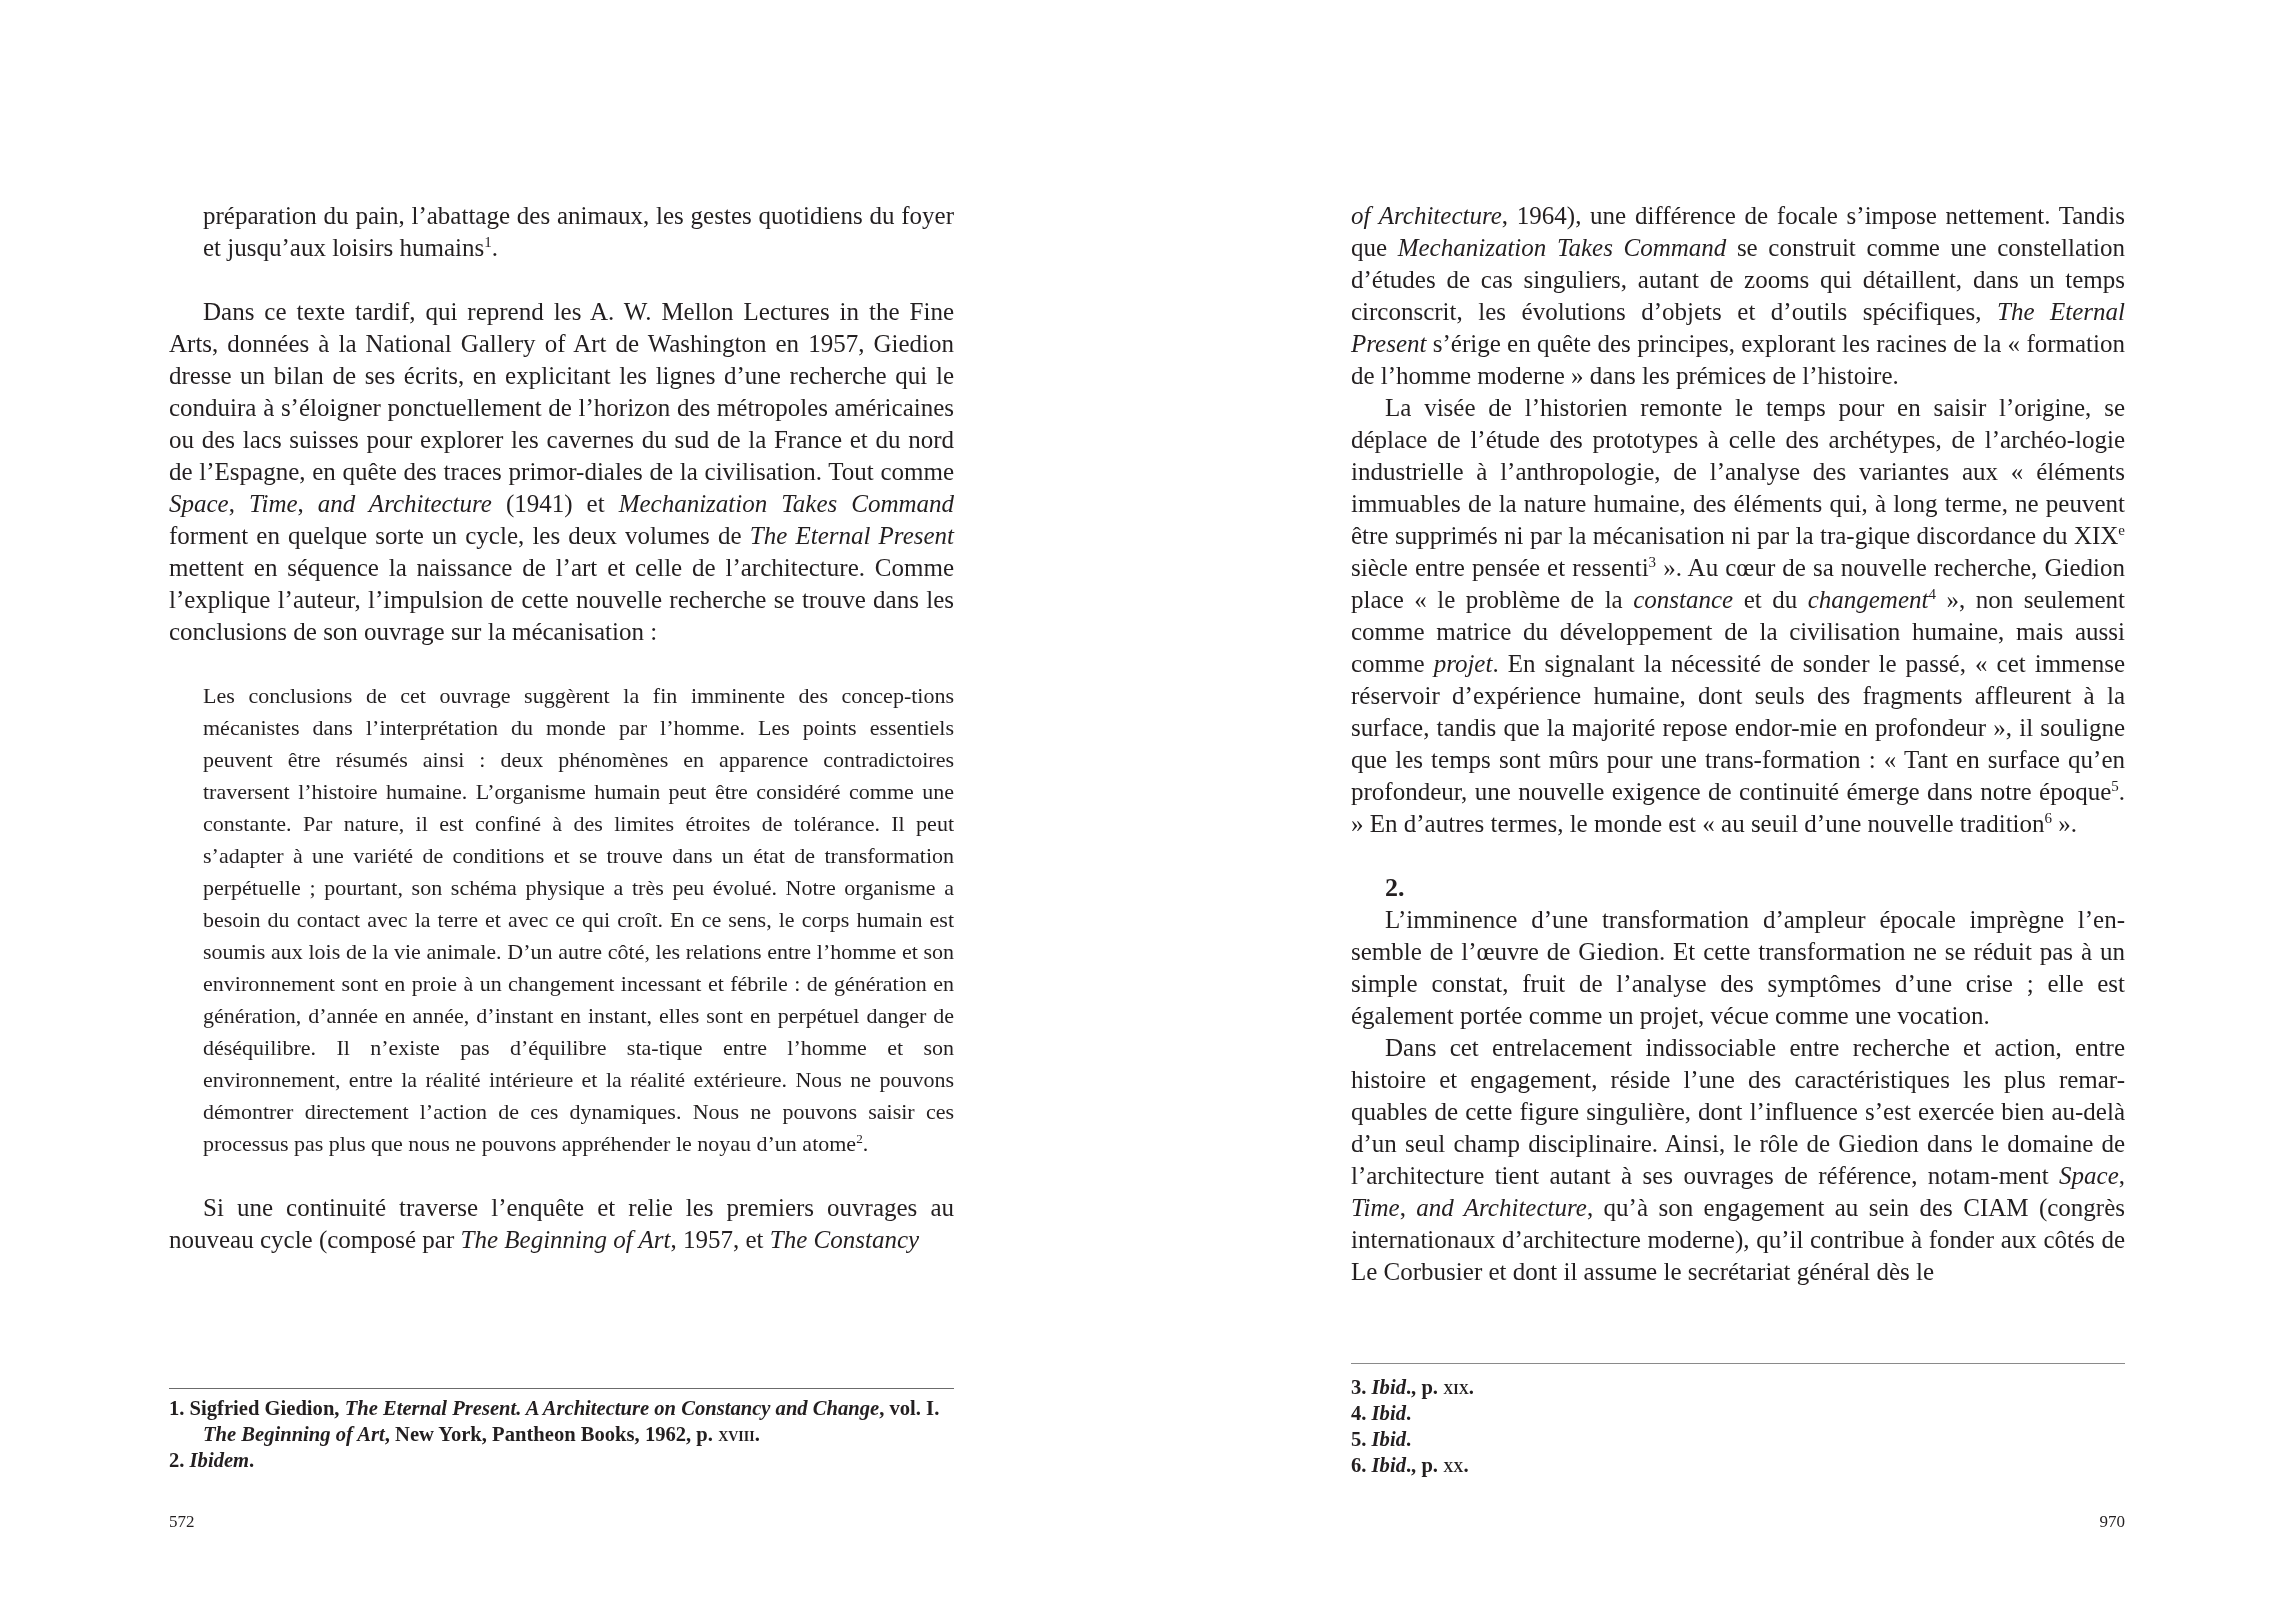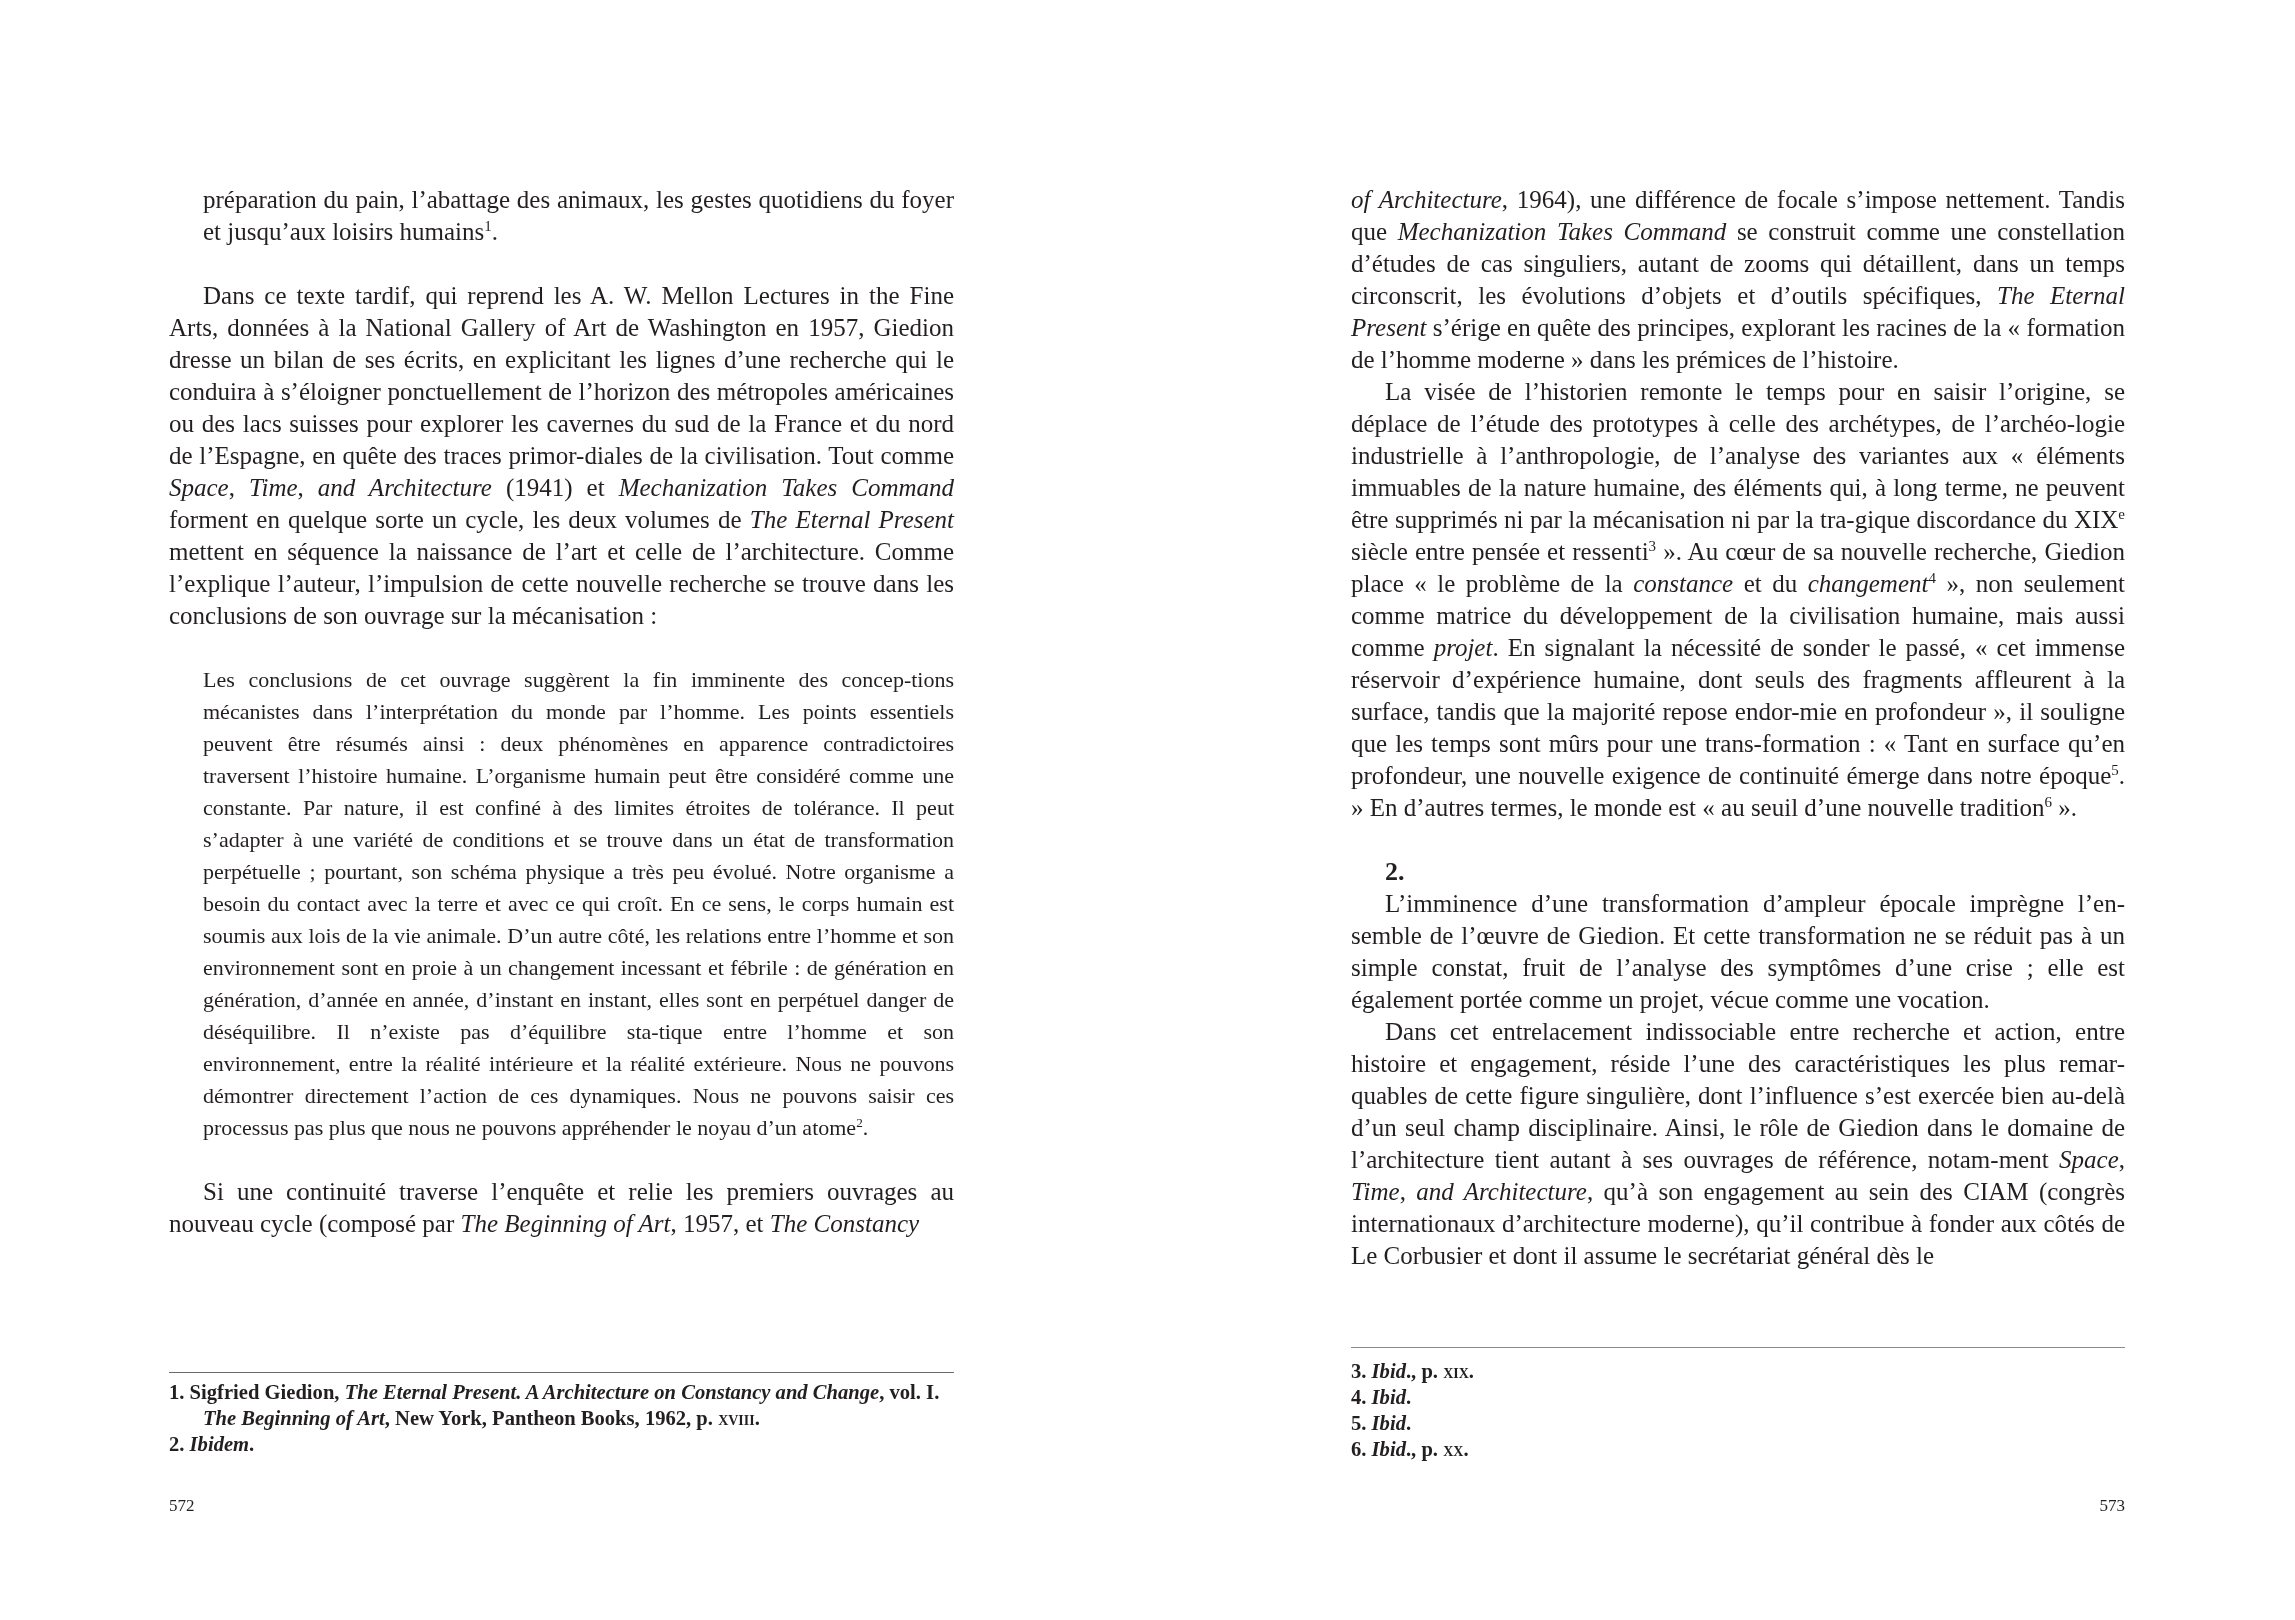--- a/index.html
+++ b/index.html
@@ -1,21 +1,21 @@
 <!DOCTYPE html>
 <html style="font-size:13.7px"><head>
   <meta charset="utf-8">
   <style>
     html, body { margin: 0; padding: 0; background: #ffffff; }
     body {
       width: 2295px; height: 1621px; position: relative; overflow: hidden;
       font-family: "Liberation Serif", "DejaVu Serif", serif;
       color: #231f20;
     }
-    .page { position: absolute; top: 0; height: 1509px; }
+    .page { position: absolute; top: 16px; height: 1509px; }
     .page-left { left: 169px; width: 785px; }
     .page-right { left: 1351px; width: 774px; }
 
     .body-text {
       position: absolute; left: 0; right: 0;
       font-size: 25px; line-height: 32px;
       text-align: justify; hyphens: manual;
     }
     .page-left .body-text { top: 184px; }
     .page-right .body-text { top: 184px; }
@@ -79,15 +79,15 @@
       <p class="para">L’imminence d’une transformation d’ampleur époc­ale imprègne l’en-semble de l’œuvre de Giedion. Et cette transformation ne se réduit pas à un simple constat, fruit de l’analyse des symptômes d’une crise ; elle est également portée comme un projet, vécue comme une vocation.</p>
       <p class="para">Dans cet entrelacement indissociable entre recherche et action, entre histoire et engagement, réside l’une des caractéristiques les plus remar-quables de cette figure singulière, dont l’influence s’est exercée bien au-delà d’un seul champ disciplinaire. Ainsi, le rôle de Giedion dans le domaine de l’architecture tient autant à ses ouvrages de référence, notam-ment <i>Space</i>, <i>Time</i>, <i>and Architecture</i>, qu’à son engagement au sein des CIAM (congrès internationaux d’architecture moderne), qu’il contribue à fonder aux côtés de Le Corbusier et dont il assume le secrétariat général dès le</p>
     </div>
   <div class="rule"></div>
   <div class="footnotes">
       <p class="fn"><span>3.</span> <i>Ibid</i>., p. <span class="sc">xix</span>.</p>
       <p class="fn"><span>4.</span> <i>Ibid</i>.</p>
       <p class="fn"><span>5.</span> <i>Ibid</i>.</p>
       <p class="fn"><span>6.</span> <i>Ibid</i>., p. <span class="sc">xx</span>.</p>
     </div>
-  <div class="folio">573</div>
+  <div class="folio">970</div>
 </div>
 
 
 </body></html>

